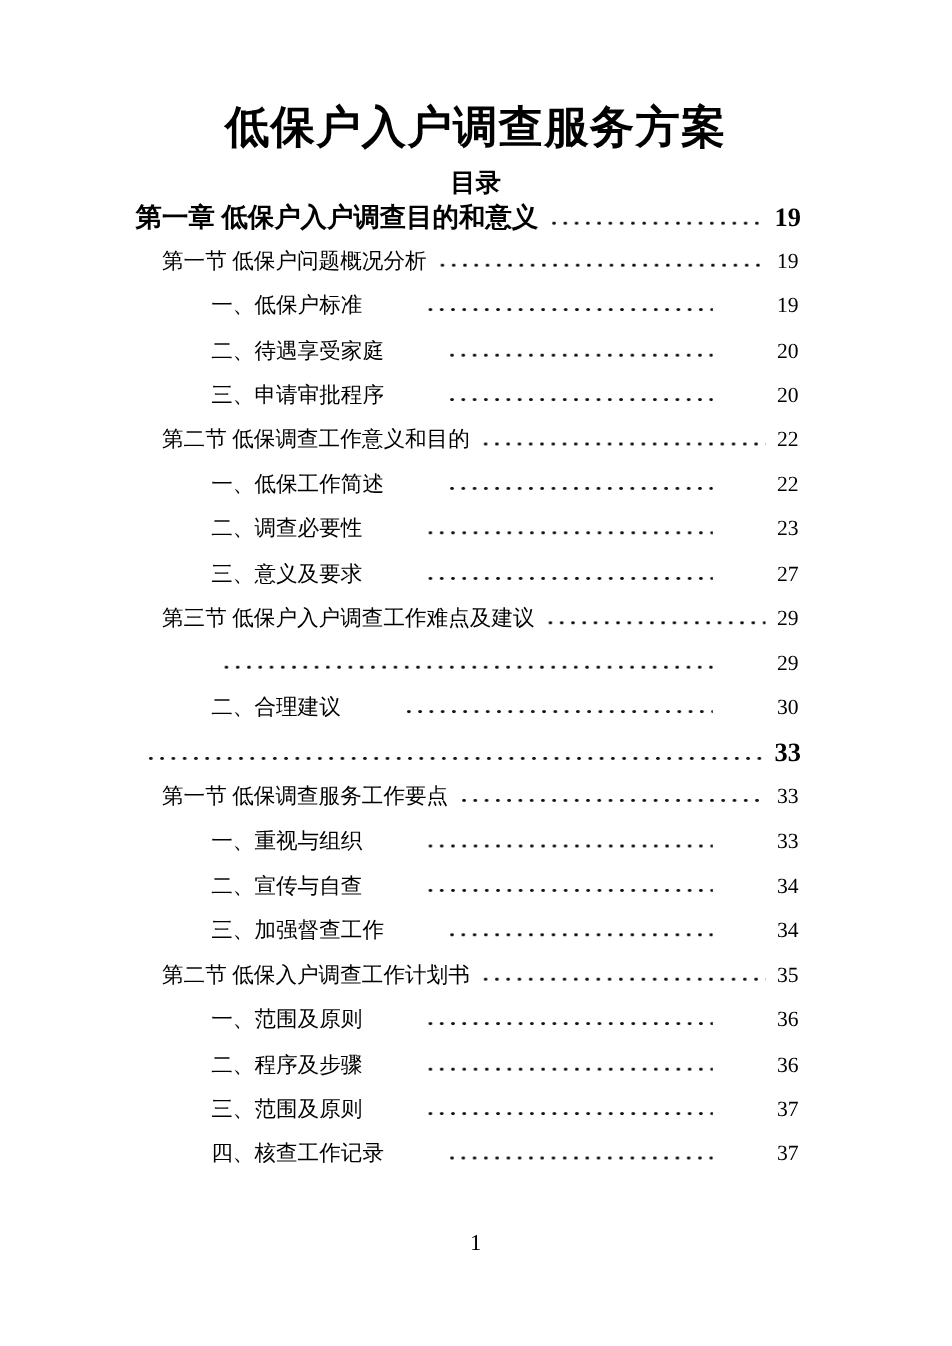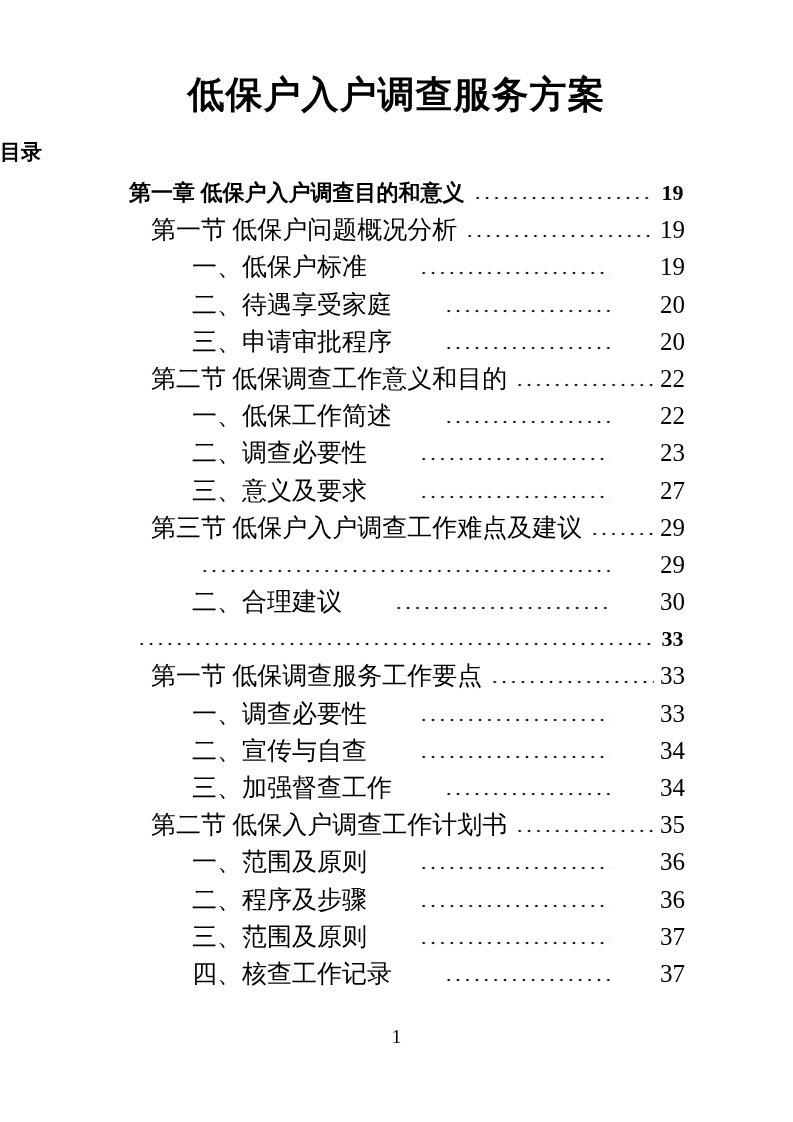--- a/index.html
+++ b/index.html
@@ -11,53 +11,52 @@
     position: relative;
     width: 793px;
     height: 1122px;
     background: #ffffff;
     overflow: hidden;
     font-family: "Liberation Serif", "DejaVu Serif", serif;
     color: #000000;
   }
   .doc-title {
     position: absolute;
-    top: 72px;
+    top: 84px;
     left: 0;
     width: 100%;
     text-align: center;
     font-size: 37px;
     font-weight: 700;
     line-height: 1.25;
     letter-spacing: 1px;
     white-space: nowrap;
   }
   .toc-heading {
     position: absolute;
     top: 140px;
     left: 0;
     width: 100%;
-    text-align: left;
+    text-align: center;
     font-size: 21px;
     font-weight: 700;
     line-height: 1.15;
   }
   .toc {
     position: absolute;
-    top: 174px;
+    top: 162px;
     left: 113px;
     width: 556px;
-    margin-left: 16px;
   }
   .toc-row {
     display: flex;
     align-items: baseline;
     height: 37.2px;
     line-height: 37.2px;
-    font-size: 25px;
+    font-size: 18px;
   }
   .toc-row.level1 {
     font-weight: 700;
     font-size: 22px;
   }
   .toc-row.level2 { padding-left: 22px; }
   .toc-row.level3 { padding-left: 63px; gap: 44px; }
   .toc-label {
     white-space: pre;
     flex: 0 0 auto;
@@ -157,21 +156,21 @@
       <div class="toc-row level1">
         <span class="leader"></span>
         <span class="toc-page">33</span>
       </div>
       <div class="toc-row level2">
         <span class="toc-label">第一节 低保调查服务工作要点</span>
         <span class="leader"></span>
         <span class="toc-page">33</span>
       </div>
       <div class="toc-row level3">
-        <span class="toc-label">一、调查必要性</span>
+        <span class="toc-label">一、重视与组织</span>
         <span class="leader"></span>
         <span class="toc-page">33</span>
       </div>
       <div class="toc-row level3">
         <span class="toc-label">二、宣传与自查</span>
         <span class="leader"></span>
         <span class="toc-page">34</span>
       </div>
       <div class="toc-row level3">
         <span class="toc-label">三、加强督查工作</span>

